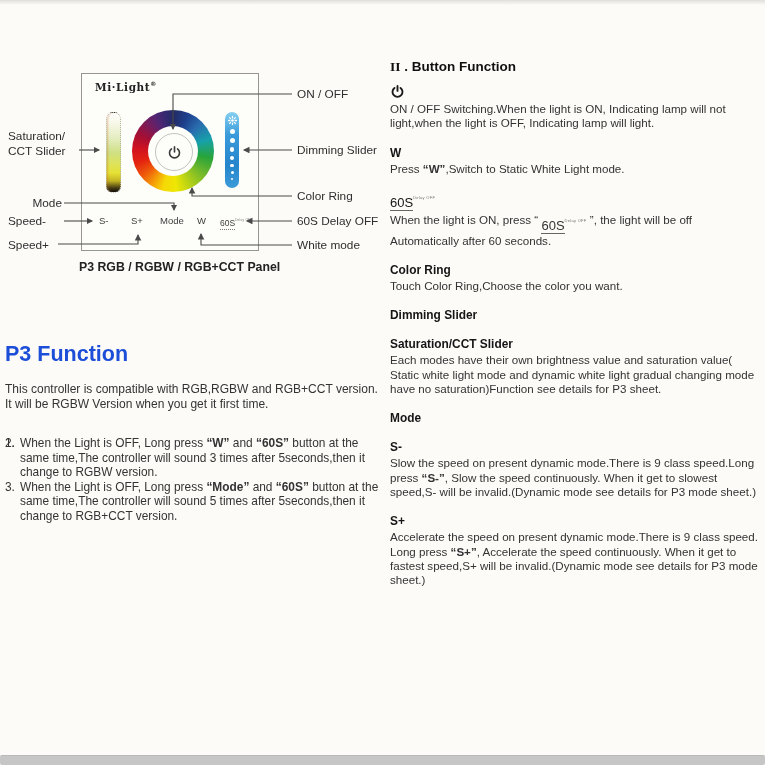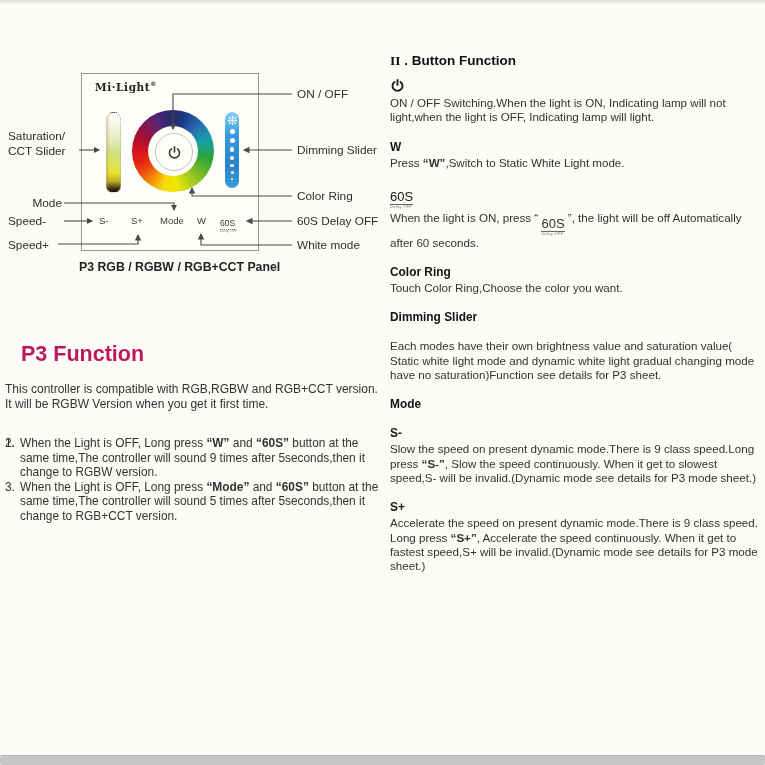--- a/index.html
+++ b/index.html
@@ -26,39 +26,39 @@
           #ee5b0b 230deg,#e42310 252deg,#cf1220 275deg,#a60f33 295deg,#7c1a58 315deg,
           #532573 333deg,#302a70 350deg,#232a63 360deg);}
   .ring-inner{position:absolute;inset:16px;border-radius:50%;background:#fdfdfa;}
   .center-btn{position:absolute;left:73px;top:59px;width:36px;height:36px;border-radius:50%;
         border:1px solid #c3c3c0;background:#fdfdfa;display:flex;align-items:center;justify-content:center;}
   .slider-right{position:absolute;left:143px;top:38px;width:14px;height:76px;border-radius:7px;
         background:linear-gradient(180deg,#86d0f1 0%,#3a9ada 30%,#2485cc 70%,#3c9bd8 100%);
         display:flex;flex-direction:column;align-items:center;padding-top:4px;box-sizing:border-box;gap:4px;}
   .dot{border-radius:50%;background:#fff;flex:none;}
   .pbtn{position:absolute;top:141px;font-size:9.5px;color:#3c3c3c;}
-  .stack60{display:inline-flex;flex-direction:column;align-items:flex-start;line-height:1;vertical-align:-4px;}
+  .stack60{display:inline-flex;flex-direction:row;align-items:flex-start;line-height:1;vertical-align:-4px;}
   .stack60 > span{border-bottom:1px solid #666;padding-bottom:1px;}
   .stack60 > small{font-size:4px;color:#777;letter-spacing:.3px;}
   .pbtn .stack60 > span{font-size:8.5px;border-bottom:1px dotted #777;}
   .pbtn .stack60 > small{font-size:3px;}
   .callout{position:absolute;font-size:11.8px;color:#2e2e2e;white-space:nowrap;}
   .lines{position:absolute;left:0;top:60px;width:400px;height:230px;}
   .caption{position:absolute;left:79px;top:260px;font-weight:bold;font-size:12.3px;color:#222;}
   
   .leftcol{position:absolute;left:5px;top:342px;width:382px;}
-  .leftcol h1{margin:0 0 15px 16px;font-size:21.5px;color:#be185d;}
+  .leftcol h1{margin:0 0 15px 0;font-size:21.5px;color:#1d4ed8;}
   .leftcol .intro{margin:0 0 24px 0;font-size:12px;line-height:15px;color:#333;}
   .h-roman{margin:0 0 15px 0;font-size:13.6px;font-weight:bold;color:#101010;}
   .numeral{font-family:"Liberation Serif",serif;}
   .numlist{margin:0;padding:0;list-style:none;font-size:11.9px;line-height:14.6px;}
   .numlist li{position:relative;padding-left:15px;margin:0;}
   .numlist .num{position:absolute;left:0;top:0;}
   .rightcol{position:absolute;left:390px;top:45px;width:370px;}
-  .rightcol h2{margin:8px 0 9px 0;font-size:13.5px;font-weight:bold;color:#101010;}
+  .rightcol h2{margin:14px 0 9px 0;font-size:13.5px;font-weight:bold;color:#101010;}
   .sec{margin-bottom:15px;}
   .sec h3{margin:0 0 2px 0;font-size:11.9px;color:#151515;}
   .sec h3.plain{font-weight:normal;font-size:13px;}
   .sec p{margin:0;font-size:11.6px;line-height:14.3px;color:#333;}
   .sec p.just{text-align:justify;}
   .sec p .stack60{vertical-align:-6px;}
   .sec p .stack60 > span{font-size:13px;}
   .sec p .stack60 > small{font-size:4px;}
   .b{font-weight:bold;}
   .power-svg{display:block;}
@@ -140,21 +140,21 @@
     </g>
   </svg>
 
   <div class="caption">P3 RGB / RGBW / RGB+CCT Panel</div>
 
   <div class="leftcol">
     <h1>P3 Function</h1>
     <p class="intro">This controller is compatible with RGB,RGBW and RGB+CCT version. It will be RGBW Version when you get it first time.</p>
     <ol class="numlist">
       <li><span class="num">1.</span></li>
-      <li><span class="num">2.</span><span><span>When the Light is OFF, Long press </span><span class="b">“W”</span><span> and </span><span class="b">“60S”</span><span> button at the same time,The controller will sound 9 times after 5seconds,then it change to RGBW version.</span></span></li>
+      <li><span class="num">2.</span><span><span>When the Light is OFF, Long press </span><span class="b">“W”</span><span> and </span><span class="b">“60S”</span><span> button at the same time,The controller will sound 3 times after 5seconds,then it change to RGBW version.</span></span></li>
       <li><span class="num">3.</span><span><span>When the Light is OFF, Long press </span><span class="b">“Mode”</span><span> and </span><span class="b">“60S”</span><span> button at the same time,The controller will sound 5 times after 5seconds,then it change to RGB+CCT version.</span></span></li>
     </ol>
   </div>
 
   <div class="rightcol">
     <h2><span class="numeral">II</span><span> . </span><span>Button Function</span></h2>
 
     <div class="sec">
       <svg class="power-svg" style="margin:2px 0 3px 0" width="15" height="15" viewBox="0 0 24 24" fill="none" stroke="#1a1a1a" stroke-width="3" stroke-linecap="round">
         <path d="M12 3v8"></path>
@@ -184,20 +184,21 @@
     <div class="sec">
       <h3>Color Ring</h3>
       <p>Touch Color Ring,Choose the color you want.</p>
     </div>
 
     <div class="sec">
       <h3>Dimming Slider</h3>
     </div>
 
     <div class="sec">
+      <h3>Saturation/CCT Slider</h3>
       <p>Each modes have their own brightness value and saturation value( Static white light mode and dynamic white light gradual changing mode have no saturation)Function see details for P3 sheet.</p>
     </div>
 
     <div class="sec">
       <h3>Mode</h3>
     </div>
 
     <div class="sec">
       <h3>S-</h3>
       <p><span>Slow the speed on present dynamic mode.There is 9 class speed.Long press </span><span class="b">“S-”</span><span>, Slow the speed continuously. When it get to slowest speed,S- will be invalid.(Dynamic mode see details for P3 mode sheet.)</span></p>

